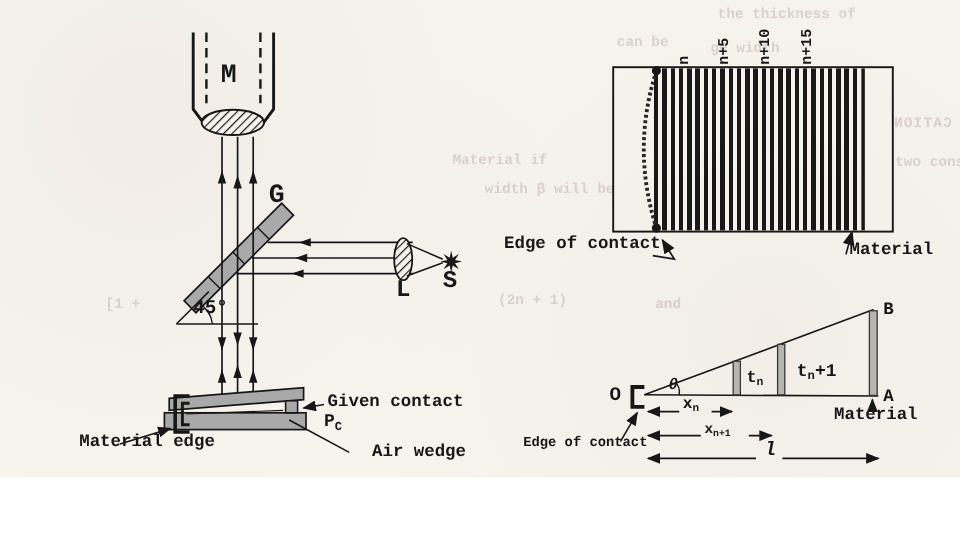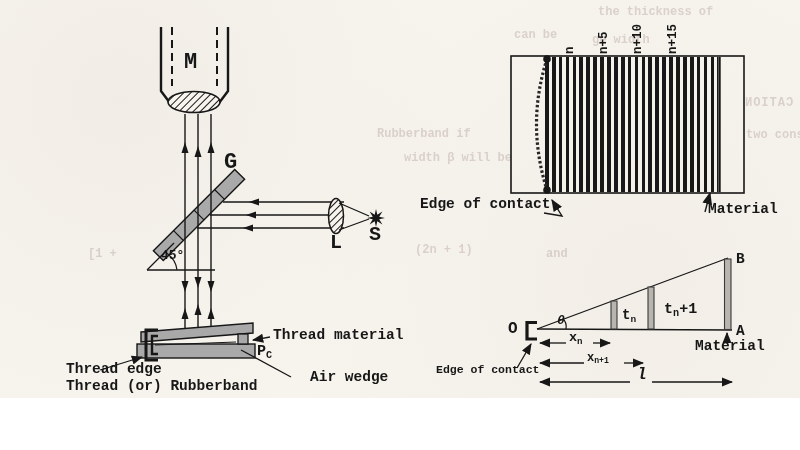--- a/index.html
+++ b/index.html
@@ -7,41 +7,41 @@
     position:relative; width:800px; height:398px; overflow:hidden;
     background:
       radial-gradient(circle at 15% 25%, rgba(205,195,182,.14), transparent 45%),
       radial-gradient(circle at 80% 70%, rgba(205,195,182,.12), transparent 50%),
       #f7f4ee;
     font-family:Liberation Mono, monospace; color:#171717;
   }
   .lbl{position:absolute; font-weight:bold; white-space:nowrap; line-height:1;}
   .big{font-size:22px;}
   .mid{font-size:14.5px;}
-  .sm{font-size:13px;}
+  .sm{font-size:16px;}
   sub{font-size:.68em; vertical-align:-0.3em; font-weight:bold;}
   .rot{position:absolute; transform-origin:0 0; transform:rotate(-90deg);
        font-weight:bold; font-size:12.5px; white-space:nowrap; line-height:1;}
   .stripes{position:absolute; left:545px; top:57px; width:173px; height:135px;
     background:repeating-linear-gradient(90deg,#181818 0px,#181818 3.7px,rgba(0,0,0,0) 3.7px,rgba(0,0,0,0) 6.9px);}
   .frag{position:absolute; font-size:12px; font-weight:bold; color:#a8908c;
         opacity:.34; filter:blur(.4px); white-space:nowrap;}
   .mirror{transform:scaleX(-1);}
   svg{position:absolute; left:0; top:0;}
   .ital{font-style:italic;}
 </style>
 </head>
 <body>
 
 <div class="page">
 
   <div class="frag" style="left:598px;top:5px">the thickness of</div>
   <div class="frag" style="left:514px;top:28px">can be</div>
   <div class="frag" style="left:592px;top:33px">ge width</div>
-  <div class="frag" style="left:377px;top:127px">Rubberband if</div>
+  <div class="frag" style="left:377px;top:127px">Material if</div>
   <div class="frag" style="left:404px;top:151px">width β will be</div>
   <div class="frag" style="left:746px;top:128px">two consecutive</div>
   <div class="frag" style="left:415px;top:243px">(2n + 1)</div>
   <div class="frag" style="left:546px;top:247px">and</div>
   <div class="frag" style="left:88px;top:247px">[1 +</div>
   <div class="frag mirror" style="left:744px;top:96px;letter-spacing:1px">CATION</div>
 
   <div class="stripes"></div>
 
   <svg width="800" height="450" viewBox="0 0 800 450">
@@ -159,25 +159,24 @@
       <path d="M630,382 L540,382" marker-end="url(#ah)"></path>
       <path d="M652,382 L732,382" marker-end="url(#ah)"></path>
     </g>
   </svg>
 
   <div class="lbl big" style="left:184px;top:52px">M</div>
   <div class="lbl big" style="left:224px;top:152px">G</div>
   <div class="lbl" style="left:330px;top:233px;font-size:20px">L</div>
   <div class="lbl" style="left:369px;top:225px;font-size:20px">S</div>
   <div class="lbl sm" style="left:161px;top:249px">45°</div>
-  <div class="lbl mid" style="left:273px;top:328px">Thread material</div>
-  <div class="lbl" style="left:257px;top:344px;font-size:15px"><span>P</span><sub>C</sub></div>
+  <div class="lbl mid" style="left:273px;top:328px">Given contact</div>
+  <div class="lbl" style="left:270px;top:344px;font-size:15px"><span>P</span><sub>C</sub></div>
   <div class="lbl mid" style="left:310px;top:370px">Air wedge</div>
-  <div class="lbl mid" style="left:66px;top:362px">Thread edge</div>
-  <div class="lbl mid" style="left:66px;top:379px">Thread (or) Rubberband</div>
+  <div class="lbl mid" style="left:66px;top:362px">Material edge</div>
 
   <div class="rot" style="left:564px;top:54px">n</div>
   <div class="rot" style="left:598px;top:54px">n+5</div>
   <div class="rot" style="left:632px;top:54px">n+10</div>
   <div class="rot" style="left:667px;top:54px">n+15</div>
   <div class="lbl mid" style="left:420px;top:197px">Edge of contact</div>
   <div class="lbl mid" style="left:708px;top:202px">Material</div>
 
   <div class="lbl" style="left:508px;top:321px;font-size:16px">O</div>
   <div class="lbl mid" style="left:736px;top:252px">B</div>

